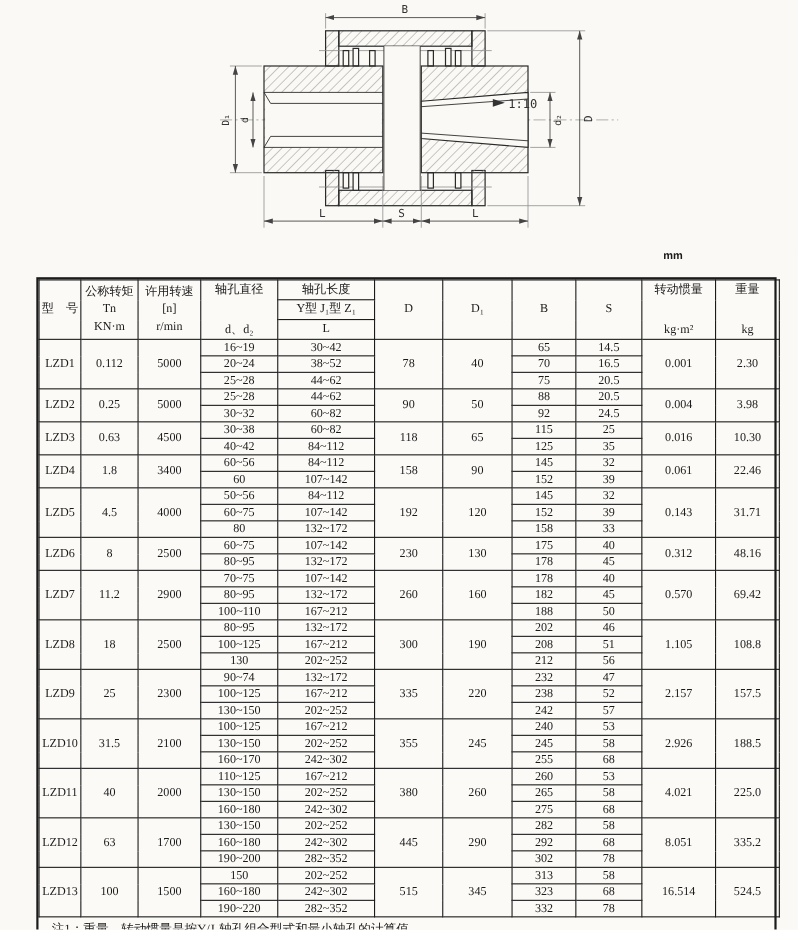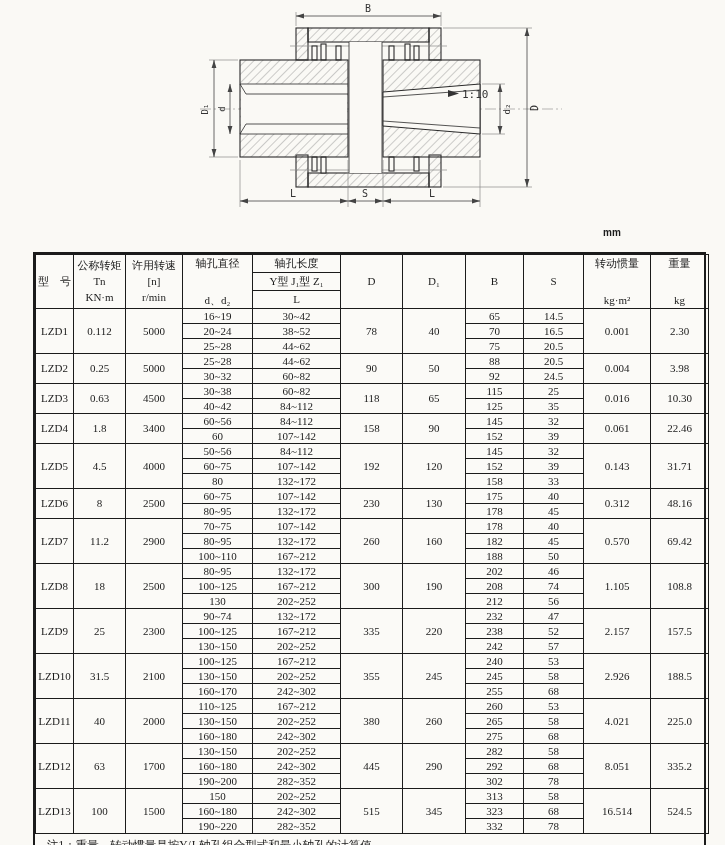--- a/index.html
+++ b/index.html
@@ -395,21 +395,21 @@
           <td rowspan="3">190</td>
           <td>202</td>
           <td>46</td>
           <td rowspan="3">1.105</td>
           <td rowspan="3">108.8</td>
         </tr>
         <tr>
           <td>100~125</td>
           <td>167~212</td>
           <td>208</td>
-          <td>74</td>
+          <td>51</td>
         </tr>
         <tr>
           <td>130</td>
           <td>202~252</td>
           <td>212</td>
           <td>56</td>
         </tr>
         <tr>
           <td rowspan="3">LZD9</td>
           <td rowspan="3">25</td>

